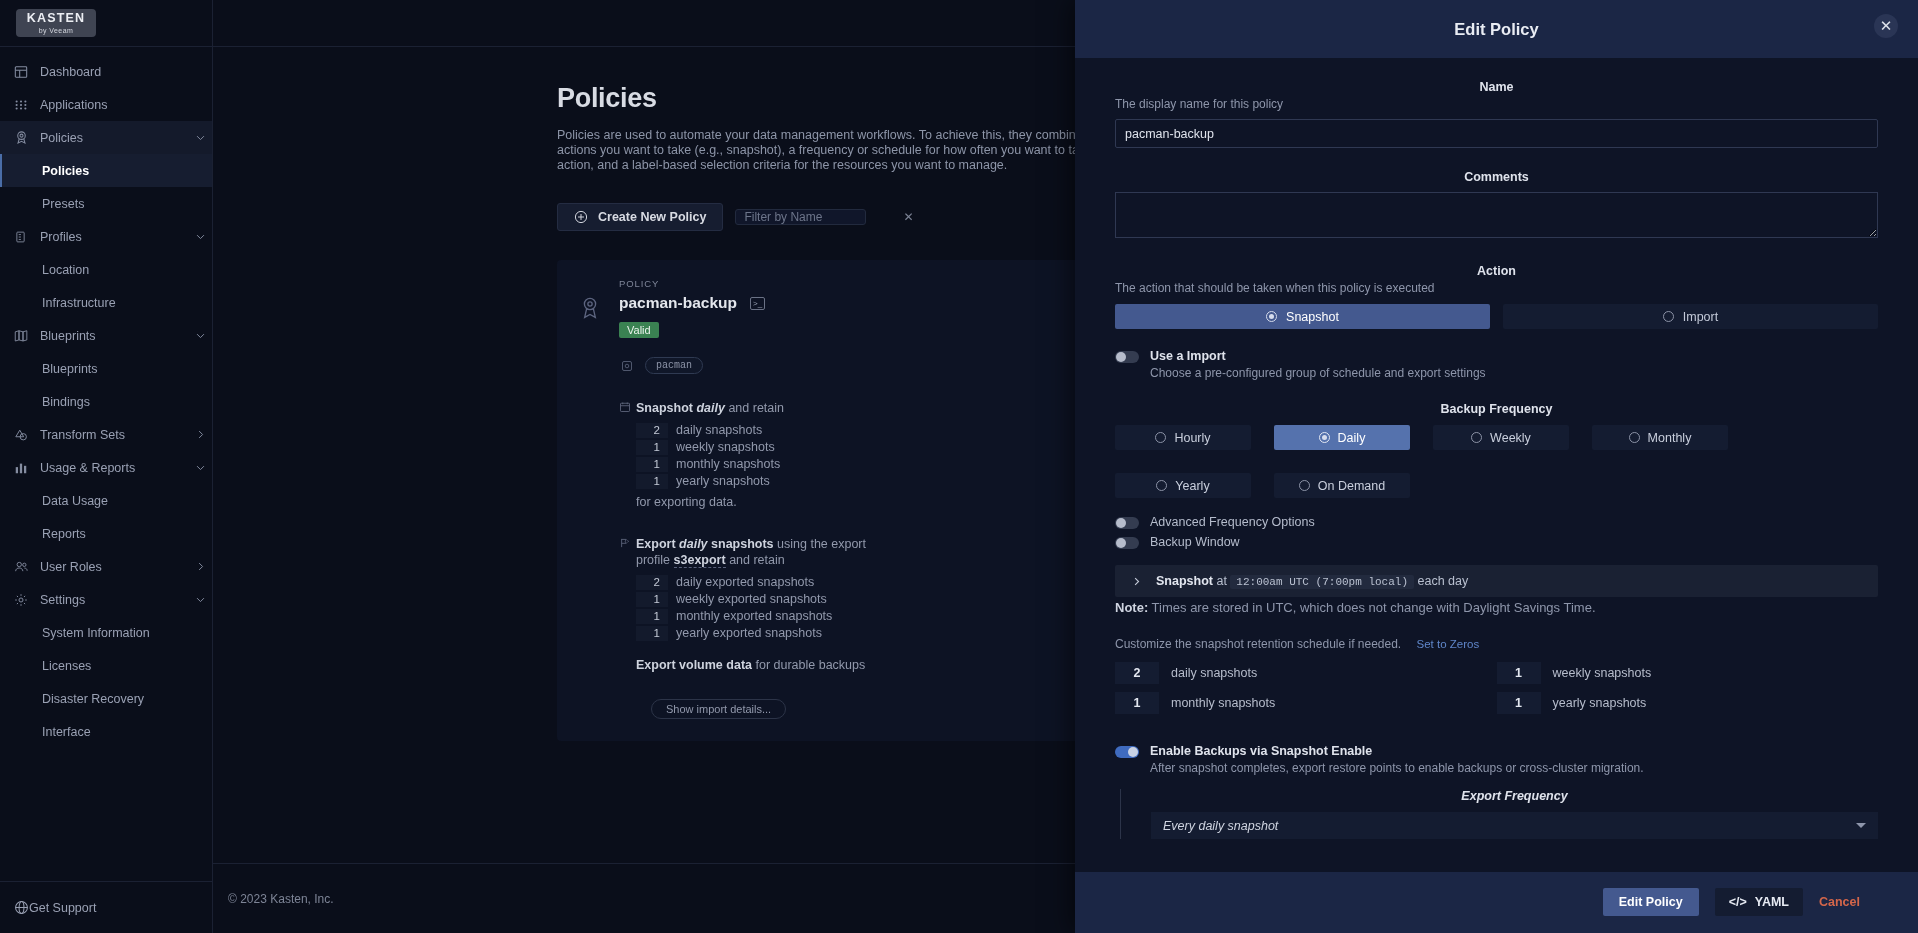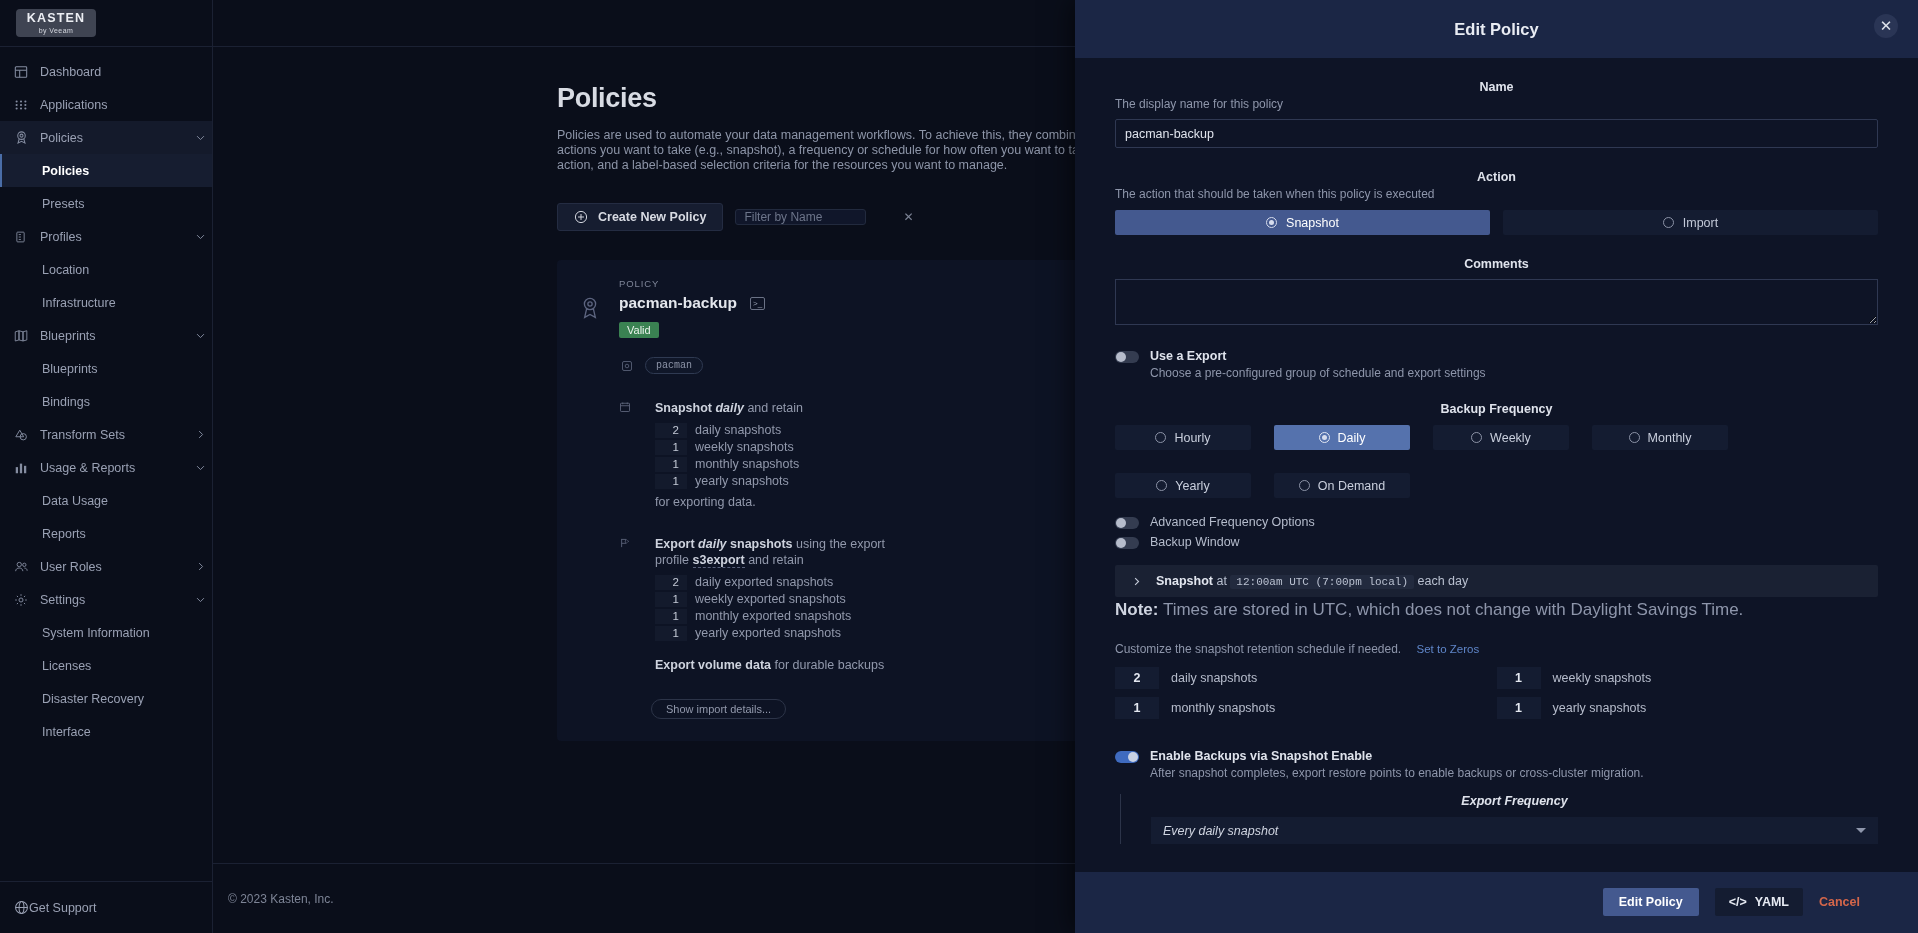--- a/index.html
+++ b/index.html
@@ -100,21 +100,21 @@
     font-size: 11px; padding: 2px 8px; border-radius: 2px; font-weight: normal;
   }
   .labels-row { display: flex; align-items: center; gap: 12px; margin-top: 19px; margin-left: 2px; }
   .label-ico { color: #5e6markup; }
   .label-ico { color: #5e667d; font-size: 12px; }
   .chip {
     border: 1px solid #2f3a52; border-radius: 11px; padding: 2px 10px;
     font-size: 10px; color: #8d94a8; background: #101729;
     font-family: "Liberation Mono", monospace;
   }
-  .sect { display: flex; gap: 20px; margin-top: 26px; }
+  .sect { display: flex; gap: 1px; margin-top: 26px; }
   .sect-ico { width: 16px; flex: 0 0 16px; color: #636b82; font-size: 12px; padding-top: 1px; }
   .sect-body { font-size: 12.5px; color: #9299ac; line-height: 1.28; }
   .sect-body b { color: #ced3de; }
   .sect-body i { color: #ced3de; font-weight: bold; }
   .retain-list { margin-top: 6px; }
   .retain-row { display: flex; align-items: center; height: 16px; margin-bottom: 1px; }
   .retain-num {
     width: 32px; text-align: right; padding-right: 8px;
     background: #131a2c; color: #c3c9d6; font-size: 11.5px; margin-right: 8px; height: 15px;
     display: flex; align-items: center; justify-content: flex-end;
@@ -217,21 +217,21 @@
     margin-top: 16px; background: #1a2133; border-radius: 2px; height: 32px;
     display: flex; align-items: center; padding: 0 16px; gap: 14px;
     font-size: 12.5px; color: #b9c0d0;
   }
   .sched-box .chev-r { color: #c5cbd9; font-size: 12px; cursor: pointer; }
   .sched-box b { color: #e2e6ef; }
   .mono-pill {
     background: #222a3e; color: #b9c0d0; padding: 1px 6px; border-radius: 2px;
     font-family: "Liberation Mono", monospace; font-size: 11px;
   }
-  .note { margin-top: 3px; font-size: 17px; color: #8e96ab; }
+  .note { margin-top: 3px; font-size: 13px; color: #8e96ab; }
   .note b { color: #cfd4e0; }
 
   .link { color: #5f86c9; font-size: 11.5px; cursor: pointer; margin-left: 12px; }
   .ret-grid { display: flex; flex-wrap: wrap; margin-top: 11px; }
   .ret-cell { width: 50%; display: flex; align-items: center; margin-bottom: 8px; }
   .ret-input {
     width: 44px; height: 22px; background: #141c31; border: none; outline: none;
     color: #e3e7f0; font-size: 12.5px; font-weight: bold; text-align: center;
     font-family: inherit;
   }
@@ -617,45 +617,45 @@
 
     <div class="drawer-body">
 
       <div>
         <div class="fld-label">Name</div>
         <div class="fld-help">The display name for this policy</div>
         <input class="txt-input" type="text" value="pacman-backup" style="">
       </div>
 
       <div class="grp">
+        <div class="fld-label">Comments</div>
+        <textarea class="txt-area" style=""></textarea>
+      </div>
+
+      <div class="grp">
         <div class="fld-label">Action</div>
         <div class="fld-help">The action that should be taken when this policy is executed</div>
         <div class="seg-row">
           <div class="seg sel">
             <span class="radio on"></span>
             <span>Snapshot</span>
           </div>
           <div class="seg">
             <span class="radio"></span>
             <span>Import</span>
           </div>
         </div>
       </div>
 
-      <div class="grp">
-        <div class="fld-label">Comments</div>
-        <textarea class="txt-area" style=""></textarea>
-      </div>
-
       <div class="toggle-row">
         <span class="toggle">
             <span class="knob"></span>
           </span>
         <div>
-          <div class="toggle-title">Use a Export</div>
+          <div class="toggle-title">Use a Import</div>
           <div class="toggle-help">Choose a pre-configured group of schedule and export settings</div>
         </div>
       </div>
 
       <div class="grp">
         <div class="fld-label">Backup Frequency</div>
         <div class="freq-grid">
           <div class="freq">
             <span class="radio"></span>
             <span>Hourly</span>

